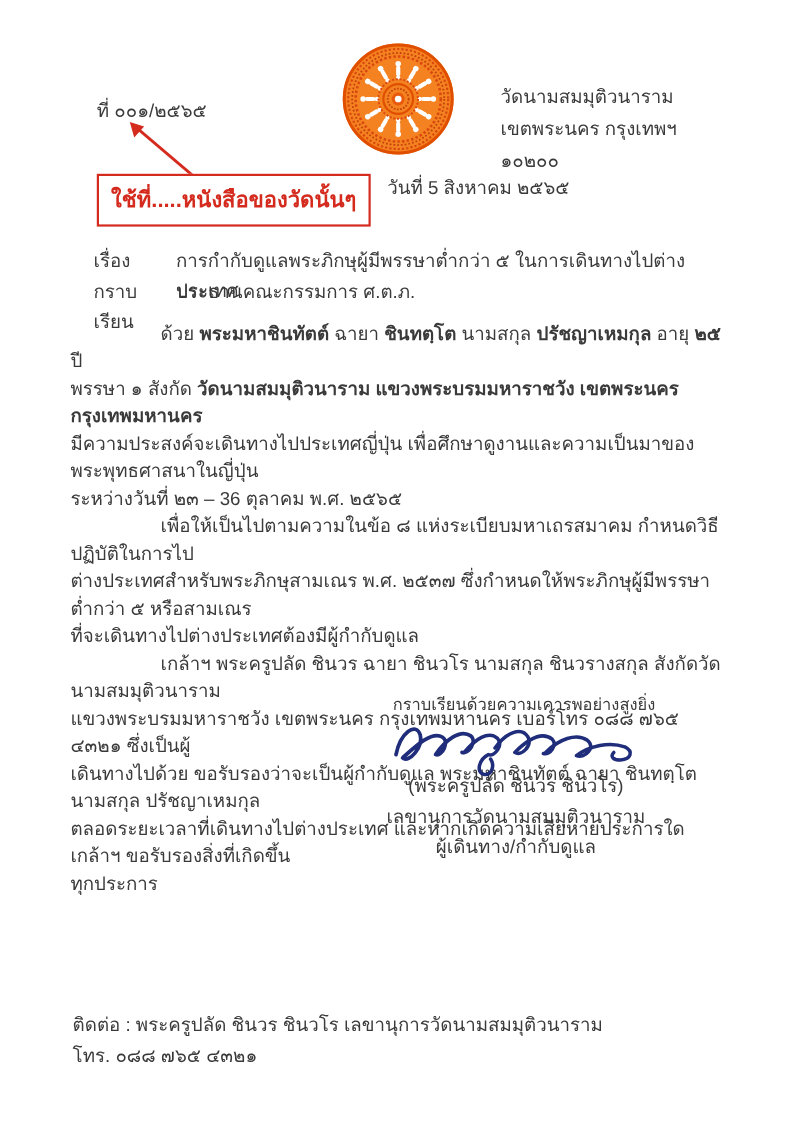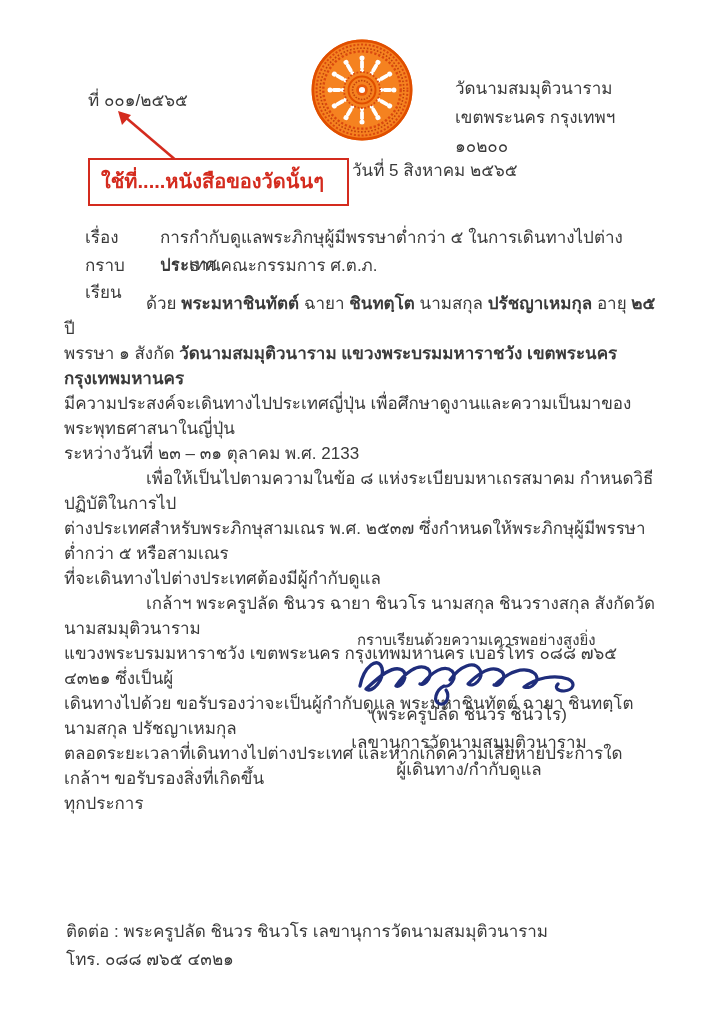--- a/index.html
+++ b/index.html
@@ -14,21 +14,21 @@
     font-family:"Liberation Sans","DejaVu Sans",sans-serif;
     color:var(--text);overflow:hidden;
   }
   .ref{position:absolute;left:88px;top:86px;font-size:17px;}
   .emblem{position:absolute;left:308px;top:36px;width:108px;height:108px;}
   .addr{position:absolute;left:455px;top:74px;font-size:17px;line-height:29px;}
   .date{position:absolute;left:352px;top:156px;font-size:17px;}
   .callout{
     position:absolute;left:88px;top:158px;
     border:2.5px solid var(--accent-red);color:var(--accent-red);
-    font-size:20px;font-weight:bold;padding:5px 23px 7px 11px;background:#fff;
+    font-size:20px;font-weight:bold;padding:5px 11px 7px 11px;background:#fff;
   }
   .arrow{position:absolute;left:104px;top:104px;width:84px;height:62px;}
   .arrow line{stroke:var(--accent-red);stroke-width:2.6;}
   .arrow polygon{fill:var(--accent-red);}
   .meta-row{position:absolute;left:85px;font-size:17px;display:flex;}
   .meta-row .label{width:75px;flex:0 0 75px;}
   .meta-row.subject{top:223px;}
   .meta-row.to{top:251px;}
   .body{position:absolute;left:64px;top:291px;width:602px;font-size:17px;line-height:25px;}
   .body .line.first{text-indent:82px;}
@@ -155,21 +155,21 @@
   <div class="meta-row to">
     <span class="label">กราบเรียน</span>
     <span class="value">ประธานคณะกรรมการ ศ.ต.ภ.</span>
   </div>
 
   <div class="body">
     <div class="para">
         <div class="line first"><span>ด้วย </span><span class="bold">พระมหาชินทัตต์</span><span> ฉายา </span><span class="bold">ชินทตฺโต</span><span> นามสกุล </span><span class="bold">ปรัชญาเหมกุล</span><span> อายุ </span><span class="bold">๒๕</span><span> ปี</span></div>
         <div class="line"><span>พรรษา ๑ สังกัด </span><span class="bold">วัดนามสมมุติวนาราม แขวงพระบรมมหาราชวัง เขตพระนคร กรุงเทพมหานคร</span></div>
         <div class="line"><span>มีความประสงค์จะเดินทางไปประเทศญี่ปุ่น เพื่อศึกษาดูงานและความเป็นมาของพระพุทธศาสนาในญี่ปุ่น</span></div>
-        <div class="line"><span>ระหว่างวันที่ ๒๓ – ๓๑ ตุลาคม พ.ศ. 2133</span></div>
+        <div class="line"><span>ระหว่างวันที่ ๒๓ – 36 ตุลาคม พ.ศ. ๒๕๖๕</span></div>
       </div>
     <div class="para">
         <div class="line first"><span>เพื่อให้เป็นไปตามความในข้อ ๘ แห่งระเบียบมหาเถรสมาคม กำหนดวิธีปฏิบัติในการไป</span></div>
         <div class="line"><span>ต่างประเทศสำหรับพระภิกษุสามเณร พ.ศ. ๒๕๓๗ ซึ่งกำหนดให้พระภิกษุผู้มีพรรษาต่ำกว่า ๕ หรือสามเณร</span></div>
         <div class="line"><span>ที่จะเดินทางไปต่างประเทศต้องมีผู้กำกับดูแล</span></div>
       </div>
     <div class="para">
         <div class="line first"><span>เกล้าฯ พระครูปลัด ชินวร ฉายา ชินวโร นามสกุล ชินวรางสกุล สังกัดวัดนามสมมุติวนาราม</span></div>
         <div class="line"><span>แขวงพระบรมมหาราชวัง เขตพระนคร กรุงเทพมหานคร เบอร์โทร ๐๘๘ ๗๖๕ ๔๓๒๑ ซึ่งเป็นผู้</span></div>
         <div class="line"><span>เดินทางไปด้วย ขอรับรองว่าจะเป็นผู้กำกับดูแล พระมหาชินทัตต์ ฉายา ชินทตฺโต นามสกุล ปรัชญาเหมกุล</span></div>

